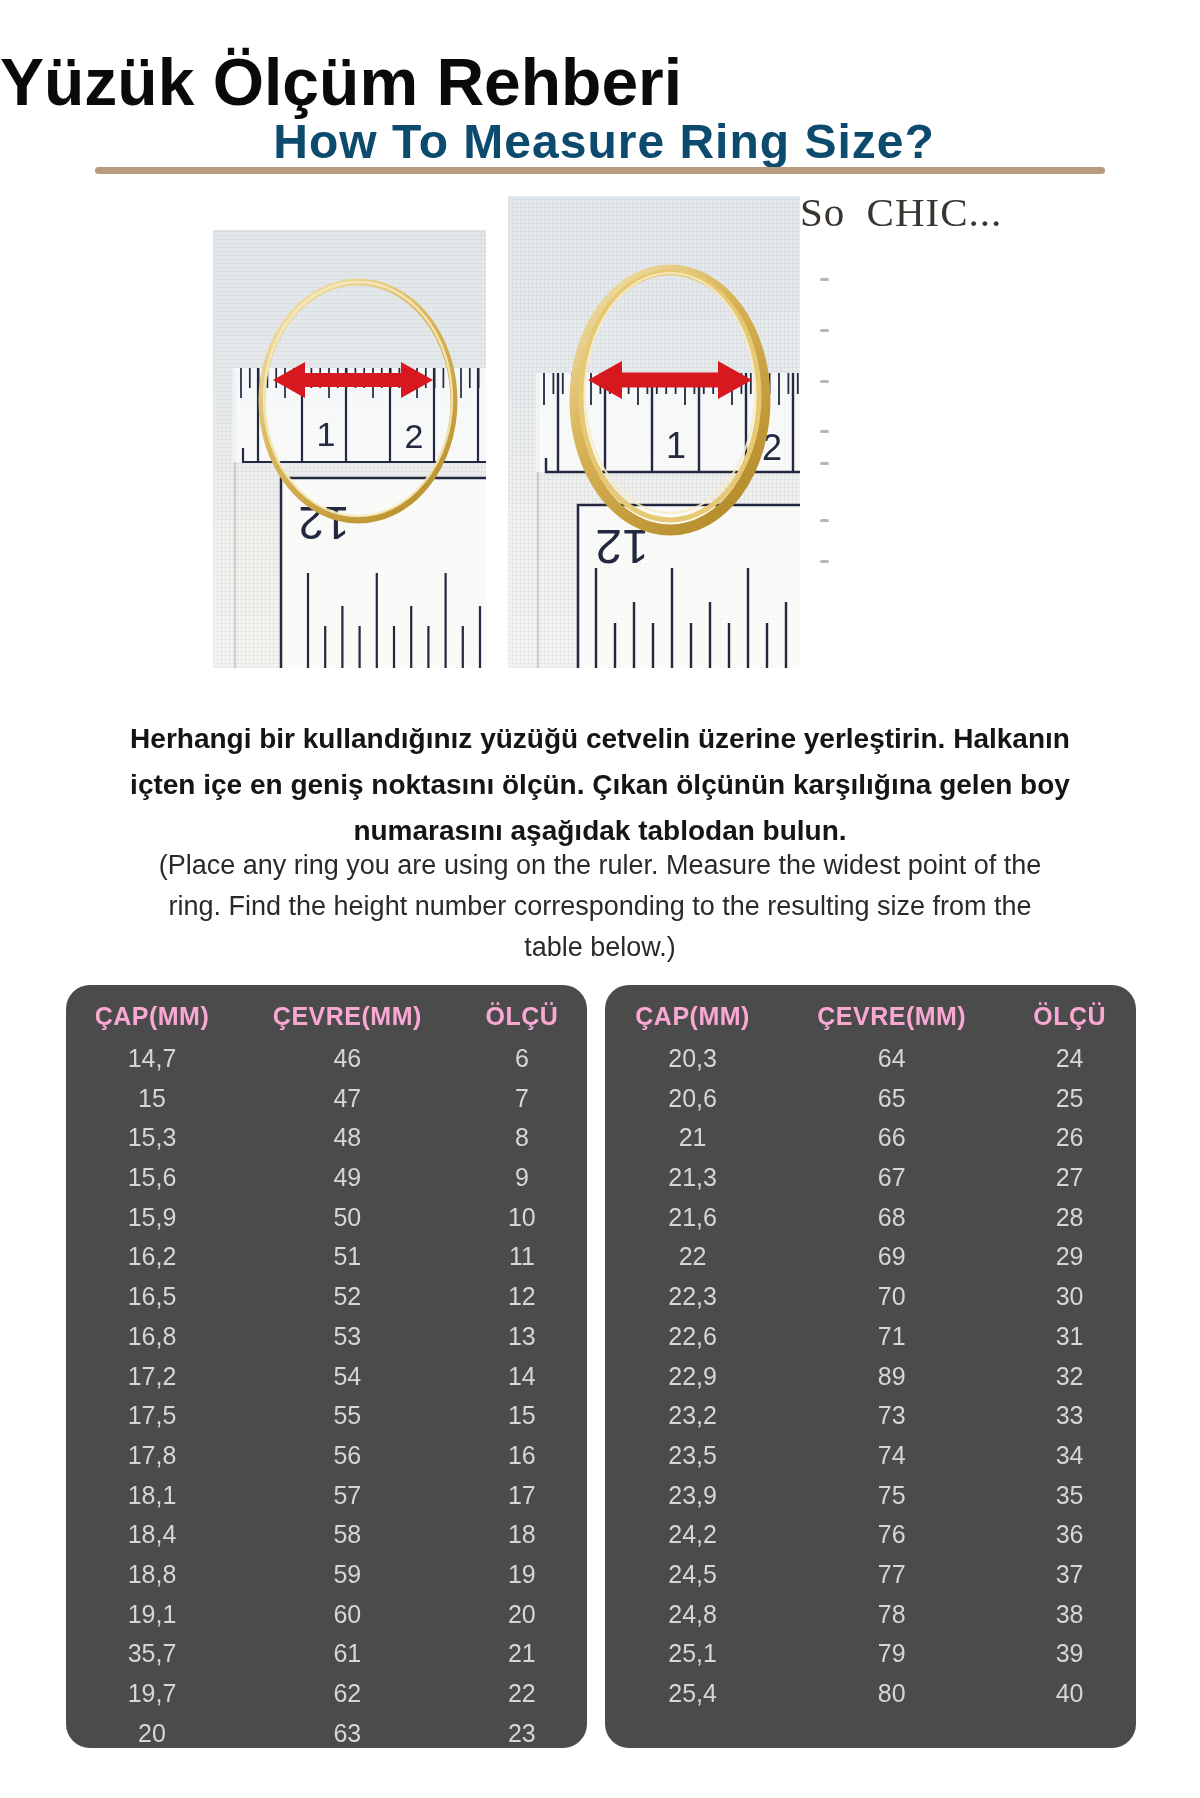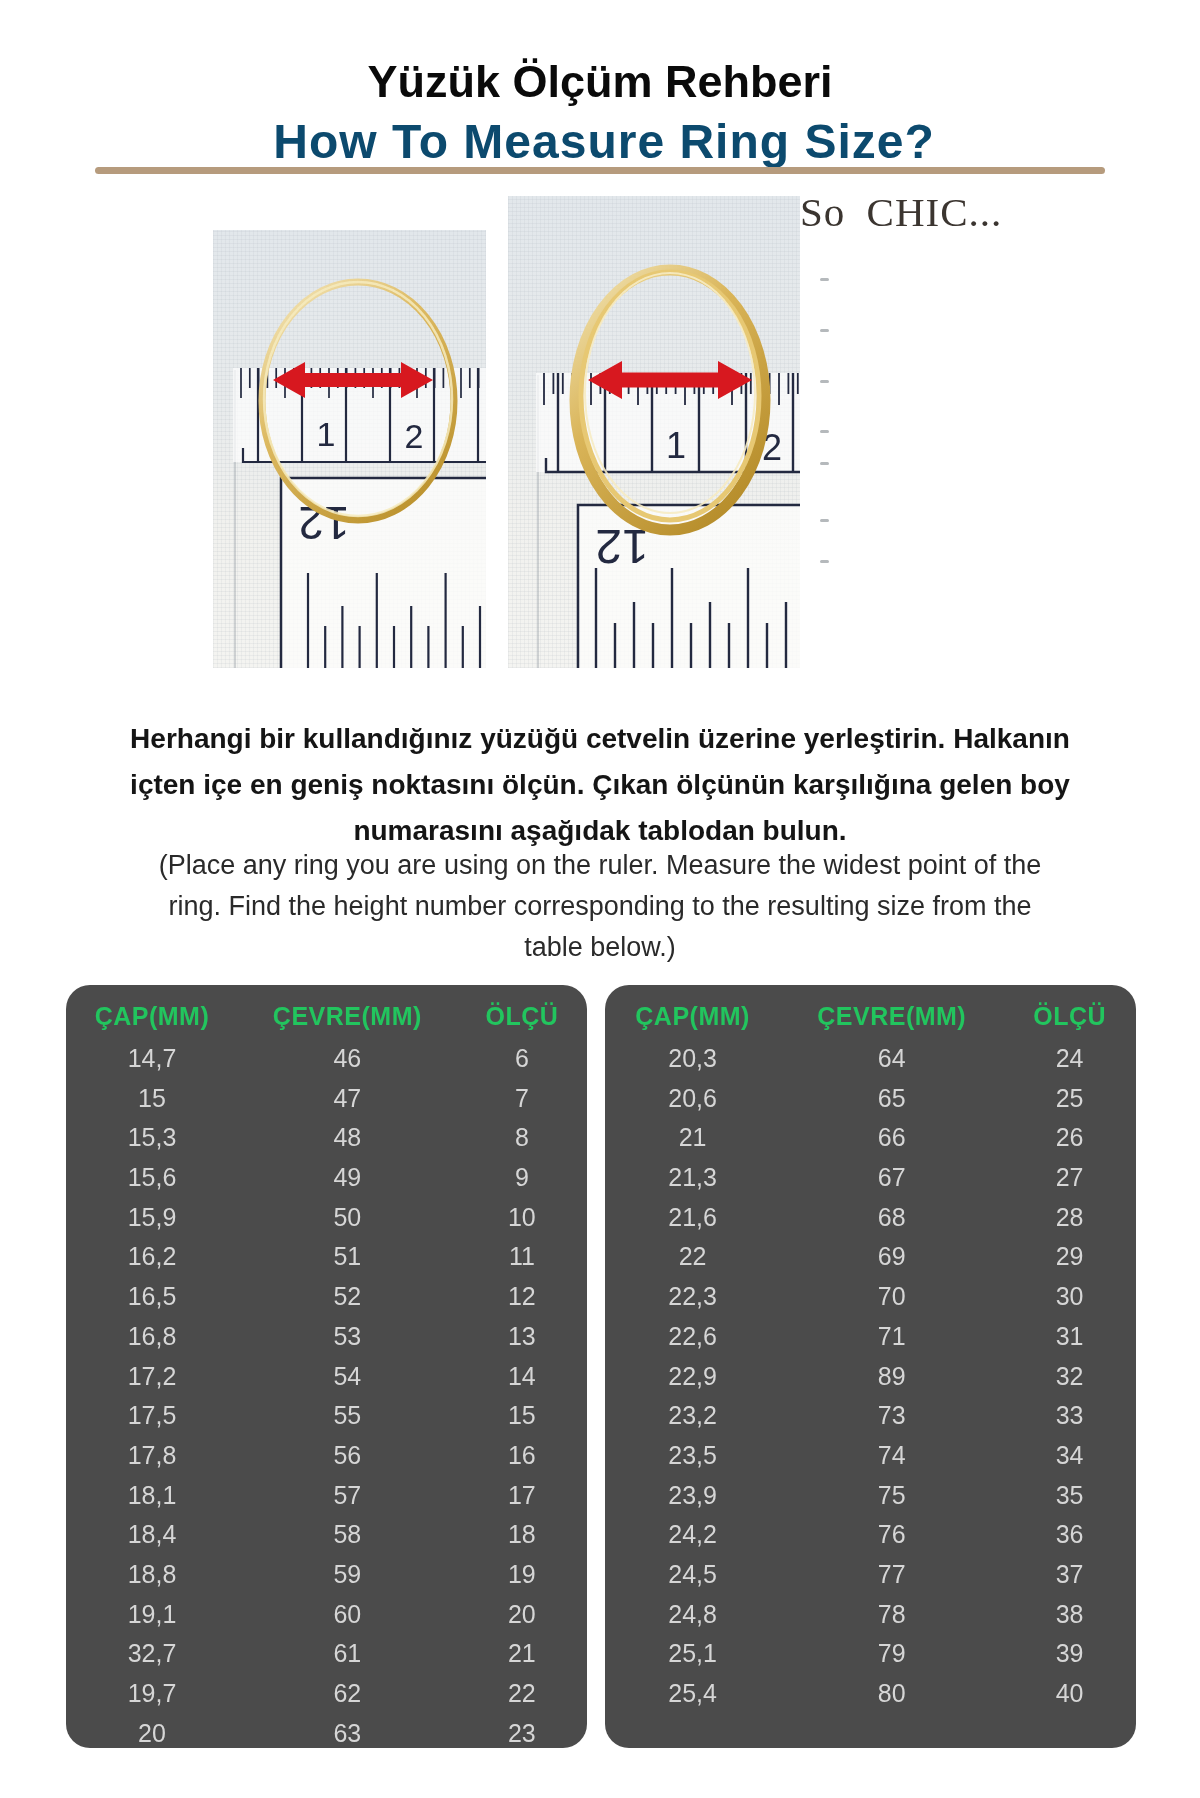--- a/index.html
+++ b/index.html
@@ -1,20 +1,20 @@
 <!DOCTYPE html>
 <html><head>
 <meta charset="utf-8">
 <style>
   html,body{margin:0;padding:0;background:#ffffff;}
   .canvas{position:relative;width:1200px;height:1798px;background:#ffffff;overflow:hidden;
           font-family:"Liberation Sans",sans-serif;}
 
-  .title{position:absolute;top:48px;left:0;width:100%;margin:0;text-align:center;
-         font-size:45px;line-height:68px;font-weight:bold;color:#0a0a0a;}
+  .title{position:absolute;top:48px;left:0;width:100%;margin:0;text-align:left;
+         font-size:66px;line-height:68px;font-weight:bold;color:#0a0a0a;}
   .subtitle{position:absolute;top:108px;left:0;width:100%;margin:4px;text-align:center;
          font-size:48px;line-height:60px;font-weight:bold;color:#0c4a6e;letter-spacing:1px;}
   .divider{position:absolute;top:167px;left:95px;width:1010px;height:7px;
          background:#b69b7d;border-radius:4px;}
   .brand{position:absolute;top:188px;left:800px;width:260px;
          font-family:"Liberation Serif",serif;font-size:41px;color:#3b3530;
          letter-spacing:1px;word-spacing:10px;}
 
   .photo{position:absolute;overflow:hidden;
      background:
@@ -31,21 +31,21 @@
   .instr-tr{position:absolute;top:716px;left:0;width:100%;text-align:center;
          font-weight:bold;font-size:28px;line-height:46px;color:#151515;}
   .instr-en{position:absolute;top:845px;left:0;width:100%;text-align:center;
          font-size:27px;line-height:41px;color:#2a2a2a;}
 
   .size-table{position:absolute;top:985px;height:763px;background:#4b4b4b;border-radius:24px;
          overflow:hidden;}
   .size-table.left{left:66px;width:521px;}
   .size-table.right{left:605px;width:531px;}
   .thead{display:flex;height:46px;align-items:center;padding-top:8px;
-         font-weight:bold;color:#22c55e;font-size:25px;letter-spacing:0.5px;}
+         font-weight:bold;color:#f9a8d4;font-size:25px;letter-spacing:0.5px;}
   .tcell{text-align:center;}
   .c0{width:33%;}.c1{width:42%;}.c2{width:25%;}
   .trow{display:flex;height:39.7px;line-height:39.7px;font-size:25px;color:#d6d6d6;}
 </style>
 </head>
 <body>
 
 <div class="canvas">
 
   <h1 class="title">Yüzük Ölçüm Rehberi</h1>
@@ -212,21 +212,21 @@
           <div class="tcell c0">18,8</div>
           <div class="tcell c1">59</div>
           <div class="tcell c2">19</div>
         </div>
         <div class="trow">
           <div class="tcell c0">19,1</div>
           <div class="tcell c1">60</div>
           <div class="tcell c2">20</div>
         </div>
         <div class="trow">
-          <div class="tcell c0">32,7</div>
+          <div class="tcell c0">35,7</div>
           <div class="tcell c1">61</div>
           <div class="tcell c2">21</div>
         </div>
         <div class="trow">
           <div class="tcell c0">19,7</div>
           <div class="tcell c1">62</div>
           <div class="tcell c2">22</div>
         </div>
         <div class="trow">
           <div class="tcell c0">20</div>

